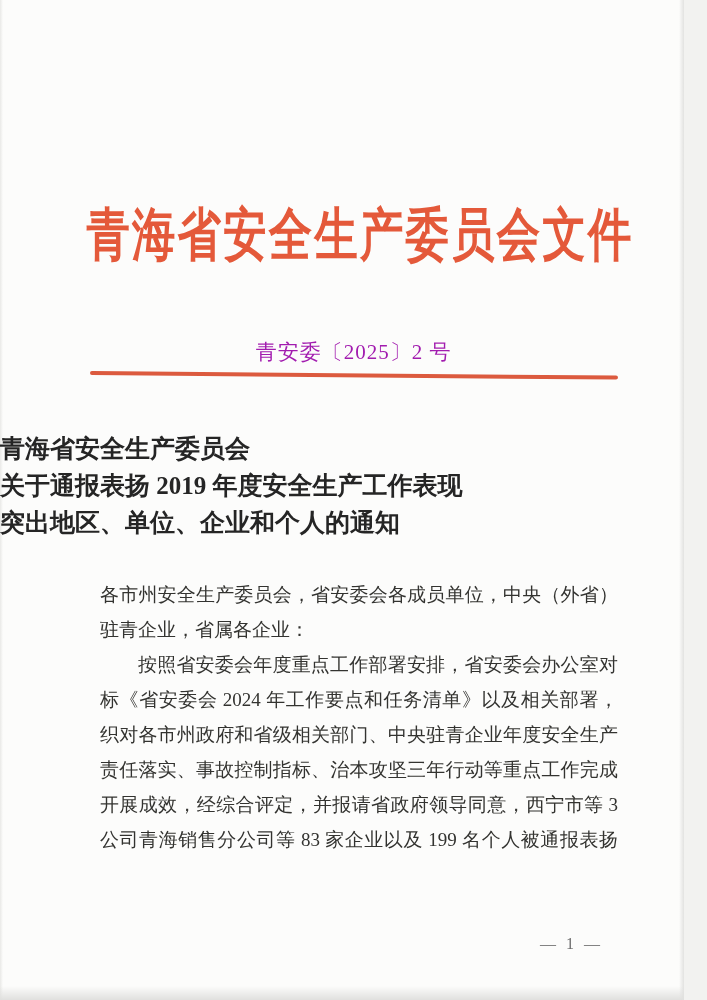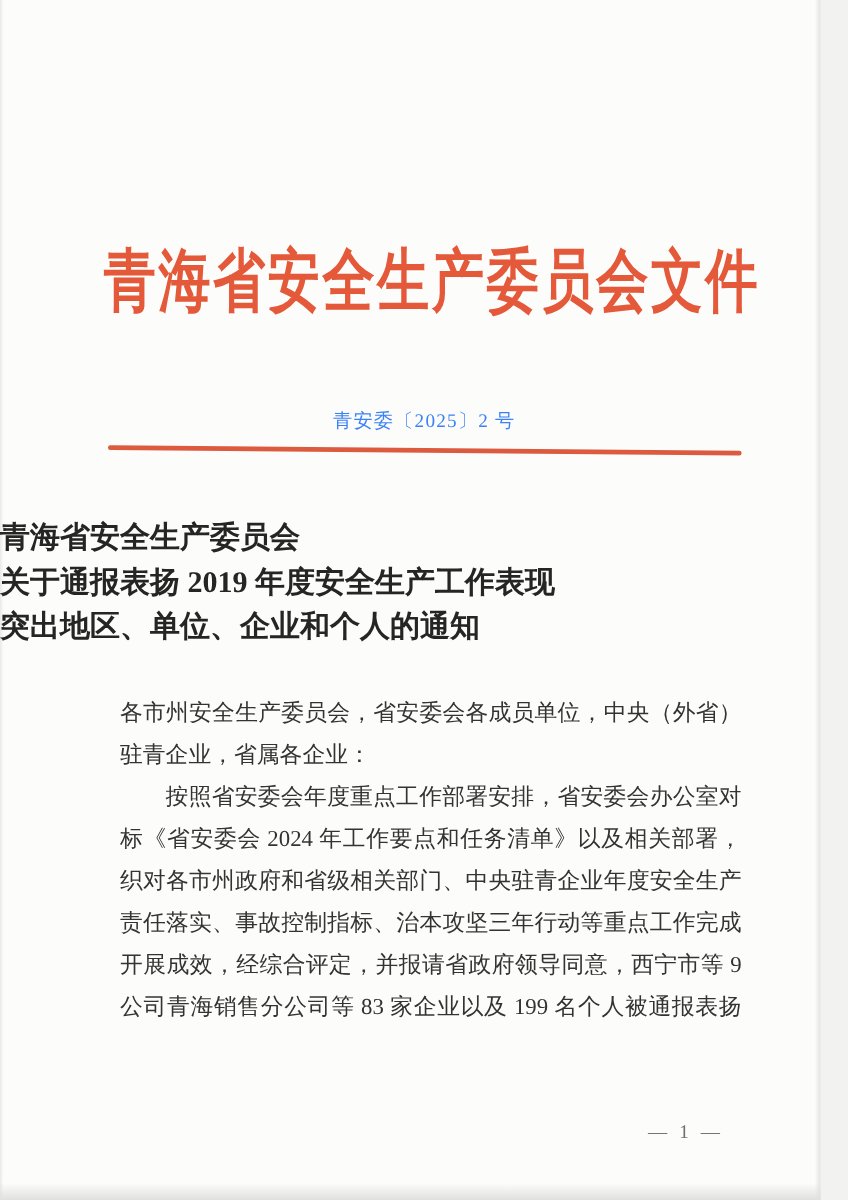--- a/index.html
+++ b/index.html
@@ -40,23 +40,23 @@
     color: #e4593a;
     white-space: nowrap;
     transform: scaleX(0.76);
     transform-origin: center center;
     letter-spacing: 3px;
   }
   .doc-number {
     position: absolute;
     top: 338px; left: 0; width: 707px;
     text-align: center;
-    font-size: 16px;
+    font-size: 21px;
     line-height: 28px;
-    color: #3b82f6;
+    color: #a21caf;
     letter-spacing: 1px;
   }
   .red-divider {
     position: absolute;
     top: 371px; left: 90px;
     width: 528px; height: 4px;
     background: #dc5a3e;
     transform: rotate(0.5deg);
     transform-origin: left center;
     border-radius: 2px;
@@ -119,18 +119,18 @@
     <div class="t-line">突出地区、单位、企业和个人的通知</div>
   </div>
 
   <div class="doc-body">
     <div class="body-line">各市州安全生产委员会，省安委会各成员单位，中央（外省）</div>
     <div class="body-line no-justify">驻青企业，省属各企业：</div>
     <div class="body-line indent">按照省安委会年度重点工作部署安排，省安委会办公室对</div>
     <div class="body-line">标《省安委会 2024 年工作要点和任务清单》以及相关部署，组</div>
     <div class="body-line">织对各市州政府和省级相关部门、中央驻青企业年度安全生产</div>
     <div class="body-line">责任落实、事故控制指标、治本攻坚三年行动等重点工作完成</div>
-    <div class="body-line">开展成效，经综合评定，并报请省政府领导同意，西宁市等 9</div>
+    <div class="body-line">开展成效，经综合评定，并报请省政府领导同意，西宁市等 3</div>
     <div class="body-line">公司青海销售分公司等 83 家企业以及 199 名个人被通报表扬为</div>
   </div>
 
   <div class="page-number">— 1 —</div>
 </div>
 
 </body></html>

